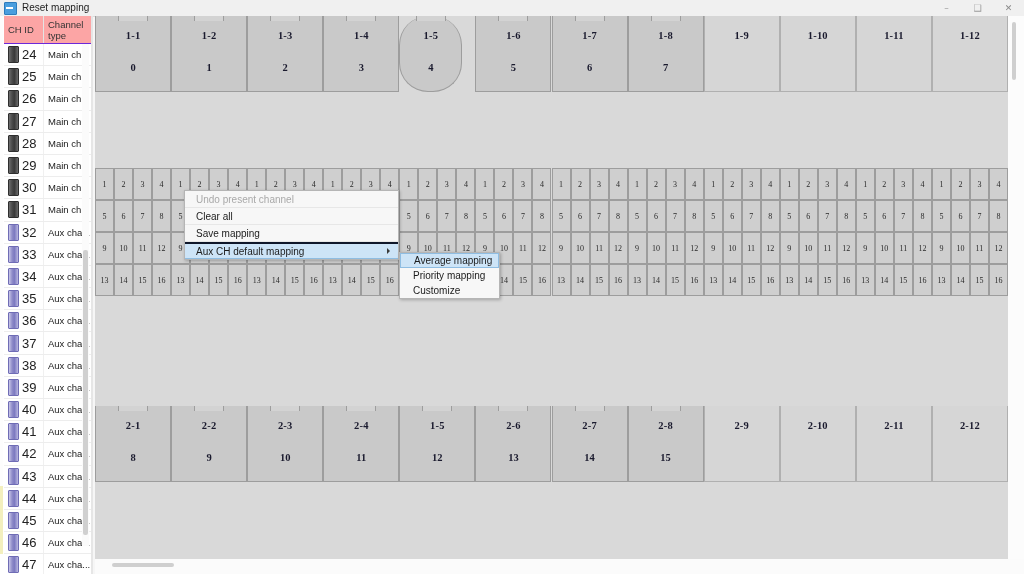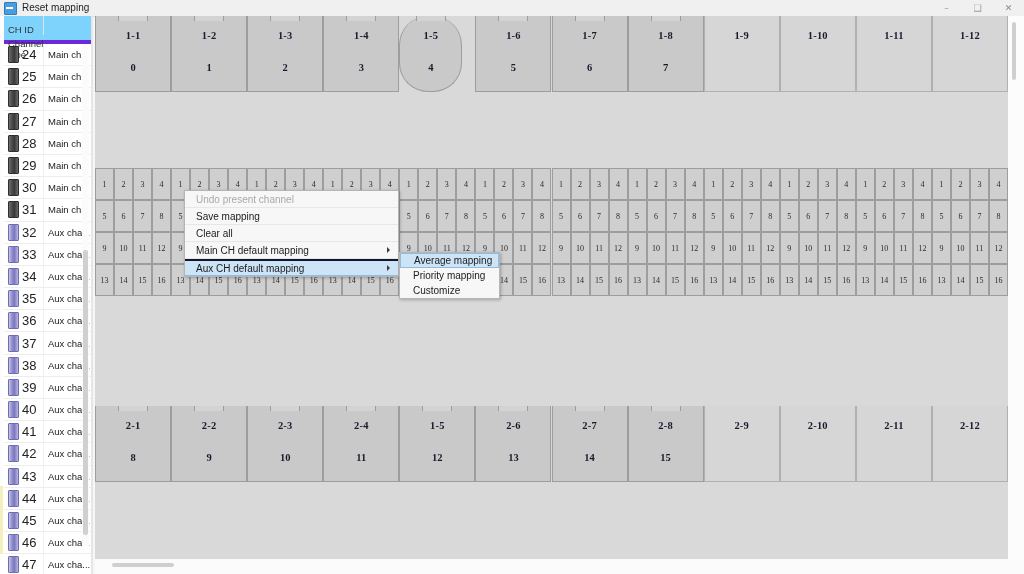--- a/index.html
+++ b/index.html
@@ -36,23 +36,22 @@
   
   #left-edge{position:absolute;left:0;top:16px;width:4px;height:558px;background:#ffffff;}
   #left-edge .tan{position:absolute;left:0;top:470px;width:3px;height:68px;background:#f3efbe;}
   #left-edge .gray{position:absolute;left:0;top:0px;width:3px;height:470px;background:#fdfdfd;}
 
   #sidebar{
     position:absolute;left:4px;top:16px;width:88px;height:558px;
     background:#ffffff;overflow:hidden;
   }
   #sidebar-header{
-    display:flex;height:28px;background:#7dd3fc;border-bottom:4px solid #6d28d9;
+    display:flex;height:28px;background:#fca5a5;border-bottom:1px solid #6d28d9;
     box-sizing:border-box;
-    flex-direction:column;
   }
   .sh-cell{
     font-size:9.5px;color:#333;padding:3px 3px 0 4px;box-sizing:border-box;
     line-height:11px;
   }
   .sh-cell.id{width:40px;border-right:1px solid #e4e4e4;padding-top:8px;}
   .sh-cell.type{width:48px;}
   #sidebar-list{height:530px;overflow:hidden;position:relative;}
   .ch-row{
     display:flex;height:22.2px;align-items:center;
@@ -696,28 +695,24 @@
   <div id="right-track"></div>
   <div id="right-thumb"></div>
   <div id="bottom-track"></div>
   <div id="bottom-thumb"></div>
 
   <div id="ctx">
       <div class="mi disabled">
         <span>Undo present channel</span>
       </div>
       <div class="mi">
+        <span>Clear all</span>
+      </div>
+      <div class="mi">
         <span>Save mapping</span>
-      </div>
-      <div class="mi">
-        <span>Clear all</span>
-      </div>
-      <div class="mi">
-        <span>Main CH default mapping</span>
-        <span class="arrow"></span>
       </div>
       <div class="mi sel">
         <span>Aux CH default mapping</span>
         <span class="arrow"></span>
       </div>
     </div>
   <div id="submenu">
       <div class="mi sel">
         <span>Average mapping</span>
       </div>

